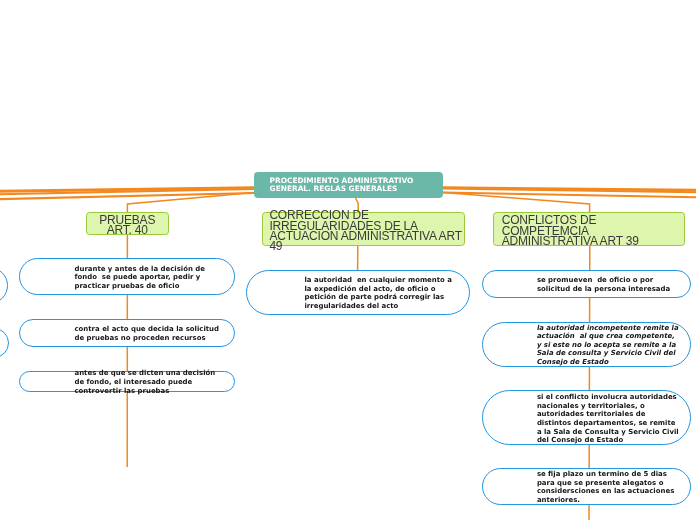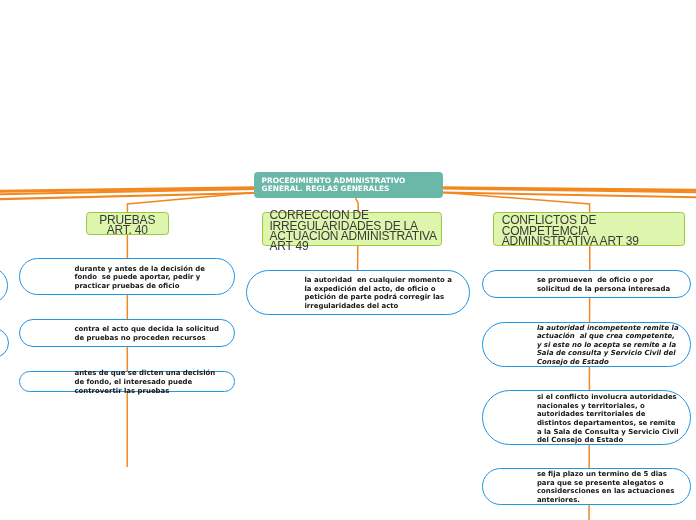--- a/index.html
+++ b/index.html
@@ -7,21 +7,21 @@
   body{width:696px;height:520px;background:#ffffff;overflow:hidden;
        font-family:"DejaVu Sans",sans-serif;}
   #canvas{position:relative;width:696px;height:520px;overflow:hidden;background:#fff;}
   svg.links{position:absolute;left:0;top:0;width:696px;height:520px;}
   .node{position:absolute;box-sizing:border-box;display:flex;align-items:center;}
   .node .txt{display:block;width:100%;transform:translateZ(0);}
 
   
   .root{background:#6bb8a9;border-radius:4px;}
   .root .txt{color:#ffffff;font-family:"DejaVu Sans",sans-serif;font-weight:bold;
-       font-size:7.4px;line-height:7.85px;letter-spacing:0px;padding-left:7.5px;}
+       font-size:7.4px;line-height:7.85px;letter-spacing:0px;padding-left:7.5px;margin-left:8px;}
 
   
   .lvl1{background:#def5ad;border:1.5px solid #9cc83c;border-radius:3.5px;}
   .lvl1 .txt{color:#3a3a3a;font-family:"Liberation Sans",sans-serif;font-weight:normal;
        font-size:12px;line-height:10.2px;letter-spacing:-0.2px;position:relative;top:1.8px;}
 
   
   .leaf{background:#ffffff;border:1.5px solid #2196e3;border-radius:999px;}
   .leaf .txt{color:#161616;font-family:"DejaVu Sans",sans-serif;font-weight:bold;
        font-size:6.95px;line-height:8.6px;letter-spacing:0px;padding-left:19.2px;padding-right:10px;
@@ -53,21 +53,21 @@
     <span class="txt">
       <span>PROCEDIMIENTO ADMINISTRATIVO</span><br>
       <span>GENERAL. REGLAS GENERALES</span>
     </span>
   </div>
 
   <div class="node lvl1" style="left:85.6px;top:212.2px;width:83.3px;height:22.6px;">
     <span class="txt" style="text-align:center;">PRUEBAS ART. 40</span>
   </div>
 
-  <div class="node lvl1" style="left:262.2px;top:212.2px;width:180px;height:33.6px;">
+  <div class="node lvl1" style="left:262.2px;top:212.2px;width:203px;height:33.6px;">
     <span class="txt" style="padding-left:6.2px;">
       <span>CORRECCION DE IRREGULARIDADES DE LA</span><br>
       <span>ACTUACION ADMINISTRATIVA ART 49</span>
     </span>
   </div>
 
   <div class="node lvl1" style="left:493.1px;top:212.2px;width:192.3px;height:33.6px;">
     <span class="txt" style="padding-left:7.6px;">
       <span>CONFLICTOS DE COMPETEMCIA</span><br>
       <span>ADMINISTRATIVA ART 39</span>

